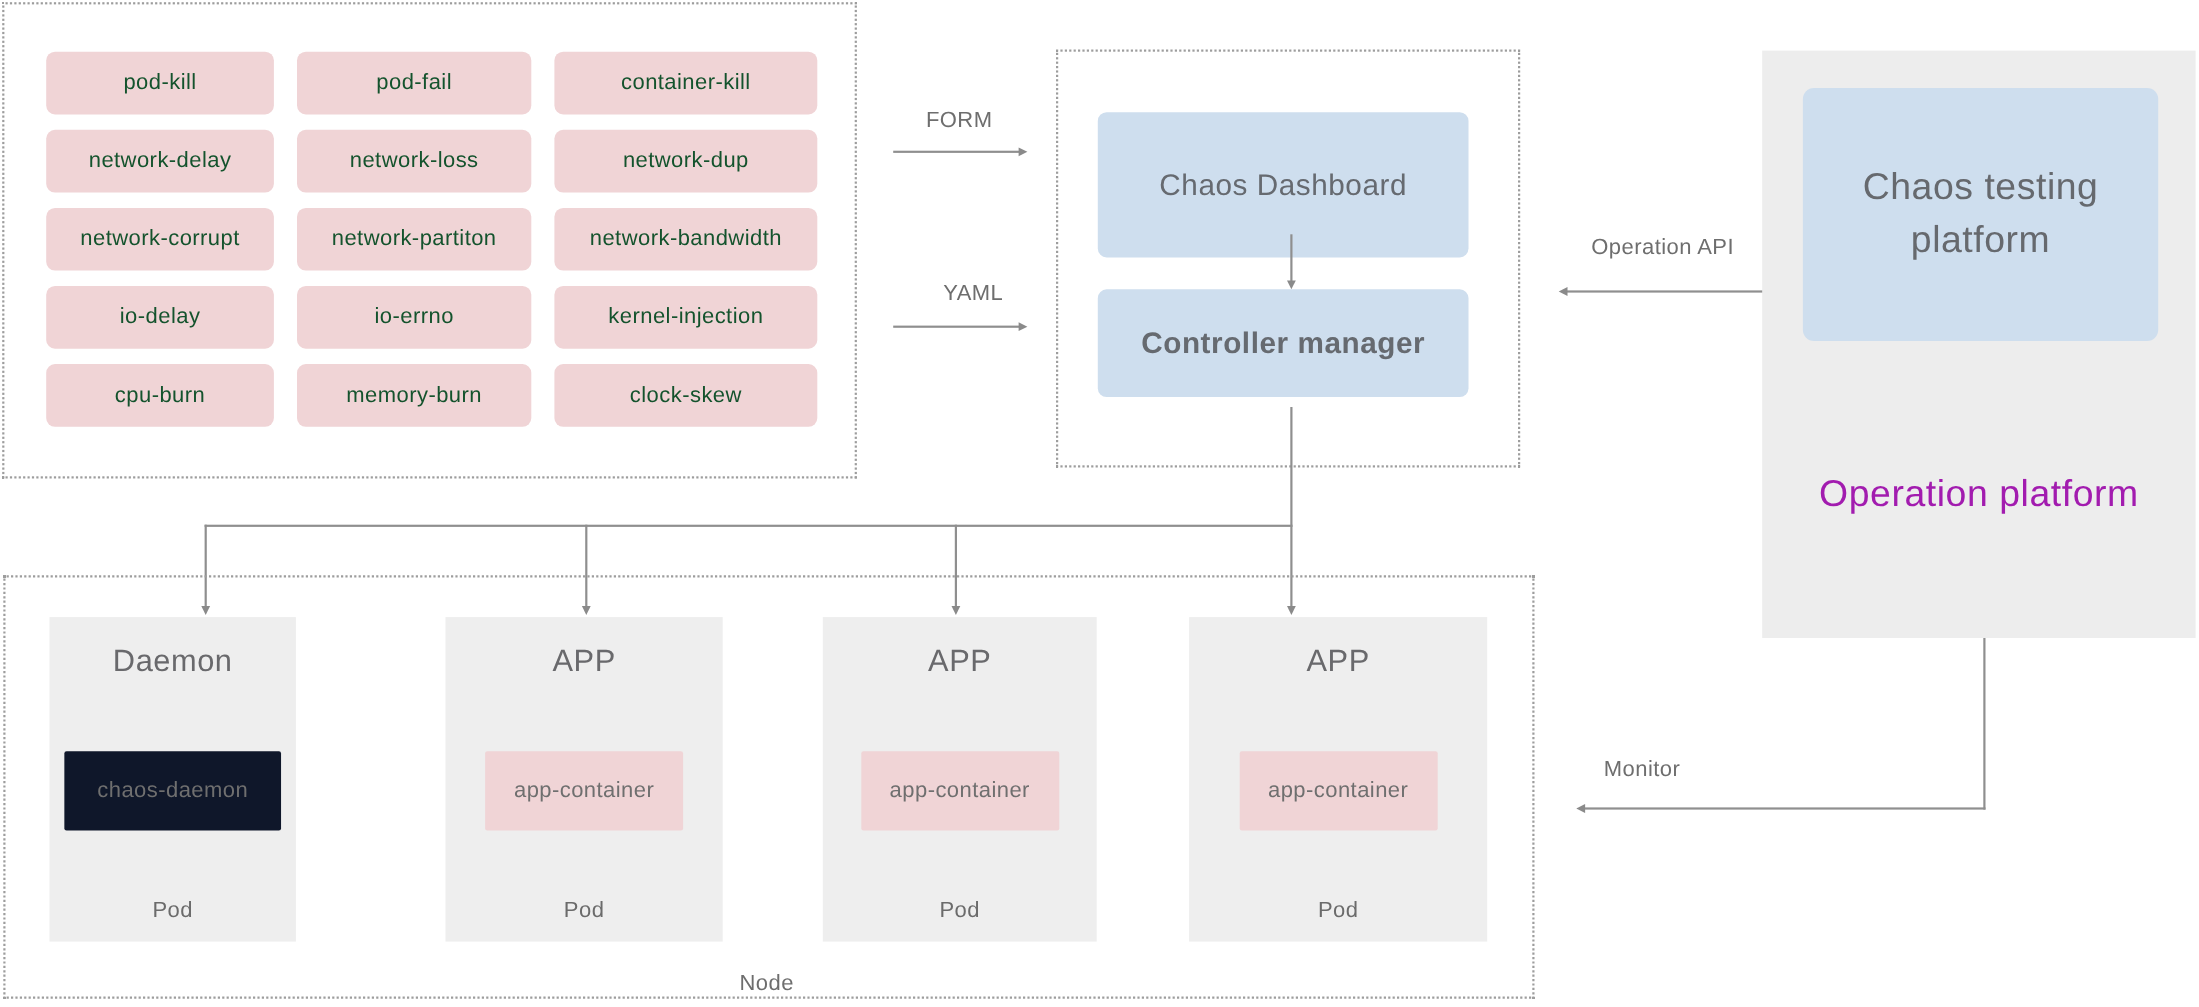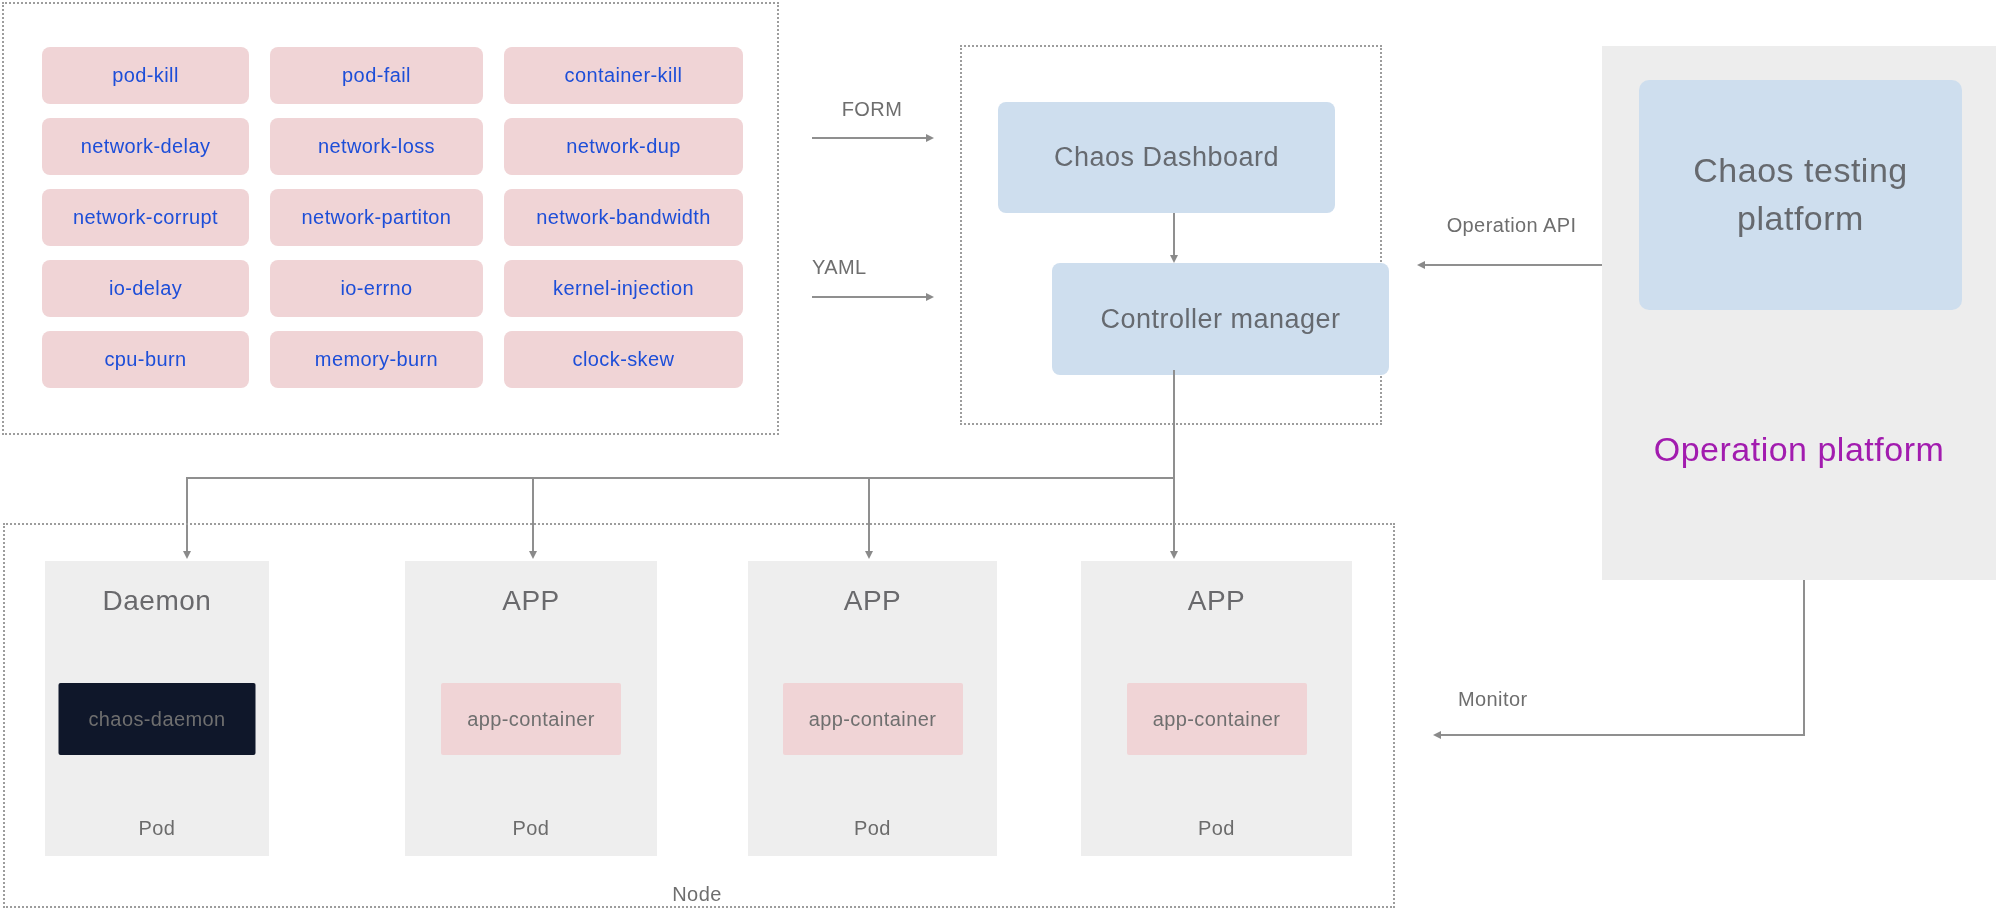--- a/index.html
+++ b/index.html
@@ -25,32 +25,32 @@
     position:absolute;left:42px;top:47px;
     display:grid;
     grid-template-columns:207px 213px 239px;
     grid-auto-rows:57px;
     column-gap:21px;row-gap:14px;
   }
   .chip{
     background:#f0d4d6;
     border-radius:8px;
     display:flex;align-items:center;justify-content:center;
-    font-size:20px;letter-spacing:0.4px;color:#1d4ed8;
+    font-size:20px;letter-spacing:0.4px;color:#14532d;
   }
 
   .blue-box{
     position:absolute;
     background:#cedeee;
     border-radius:8px;
     display:flex;align-items:center;justify-content:center;
     font-size:27px;letter-spacing:0.5px;color:#666a70;
   }
-  .box-dashboard{left:998px;top:102px;width:337px;height:111px;}
-  .box-controller{left:1052px;top:263px;width:337px;height:112px;}
+  .box-dashboard{left:998px;top:102px;width:337px;height:132px;}
+  .box-controller{left:998px;top:263px;width:337px;height:98px;font-weight:bold;}
 
   .gray-panel{
     position:absolute;left:1602px;top:46px;width:394px;height:534px;
     background:#ededed;
   }
   .box-testing{
     left:1639px;top:80px;width:323px;height:230px;
     border-radius:10px;
     font-size:34px;line-height:1.4;text-align:center;
     padding:0 30px;color:#66696e;
@@ -82,21 +82,21 @@
   .pod-inner.pink{background:#f0d4d6;border-radius:2px;}
   .pod-label{
     position:absolute;bottom:16px;left:0;width:100%;
     text-align:center;font-size:20px;letter-spacing:0.4px;
   }
 
   .small-label{
     position:absolute;font-size:20px;letter-spacing:0.4px;color:#6e6e6e;
   }
   .lbl-form{left:812px;top:98px;width:120px;text-align:center;}
-  .lbl-yaml{left:812px;top:256px;width:120px;text-align:left;}
+  .lbl-yaml{left:792px;top:256px;width:120px;text-align:right;}
   .lbl-dashboard-api{left:1421px;top:214px;width:181px;text-align:center;}
   .lbl-monitor{left:1458px;top:688px;}
   .lbl-node{left:647px;top:883px;width:100px;text-align:center;}
 
   .hline,.vline{position:absolute;background:#8f8f8f;}
   .hline{height:2px;}
   .vline{width:2px;}
 
   .arr{position:absolute;width:0;height:0;}
   .arr-right{border-top:4px solid transparent;border-bottom:4px solid transparent;border-left:8px solid #8a8a8a;}

